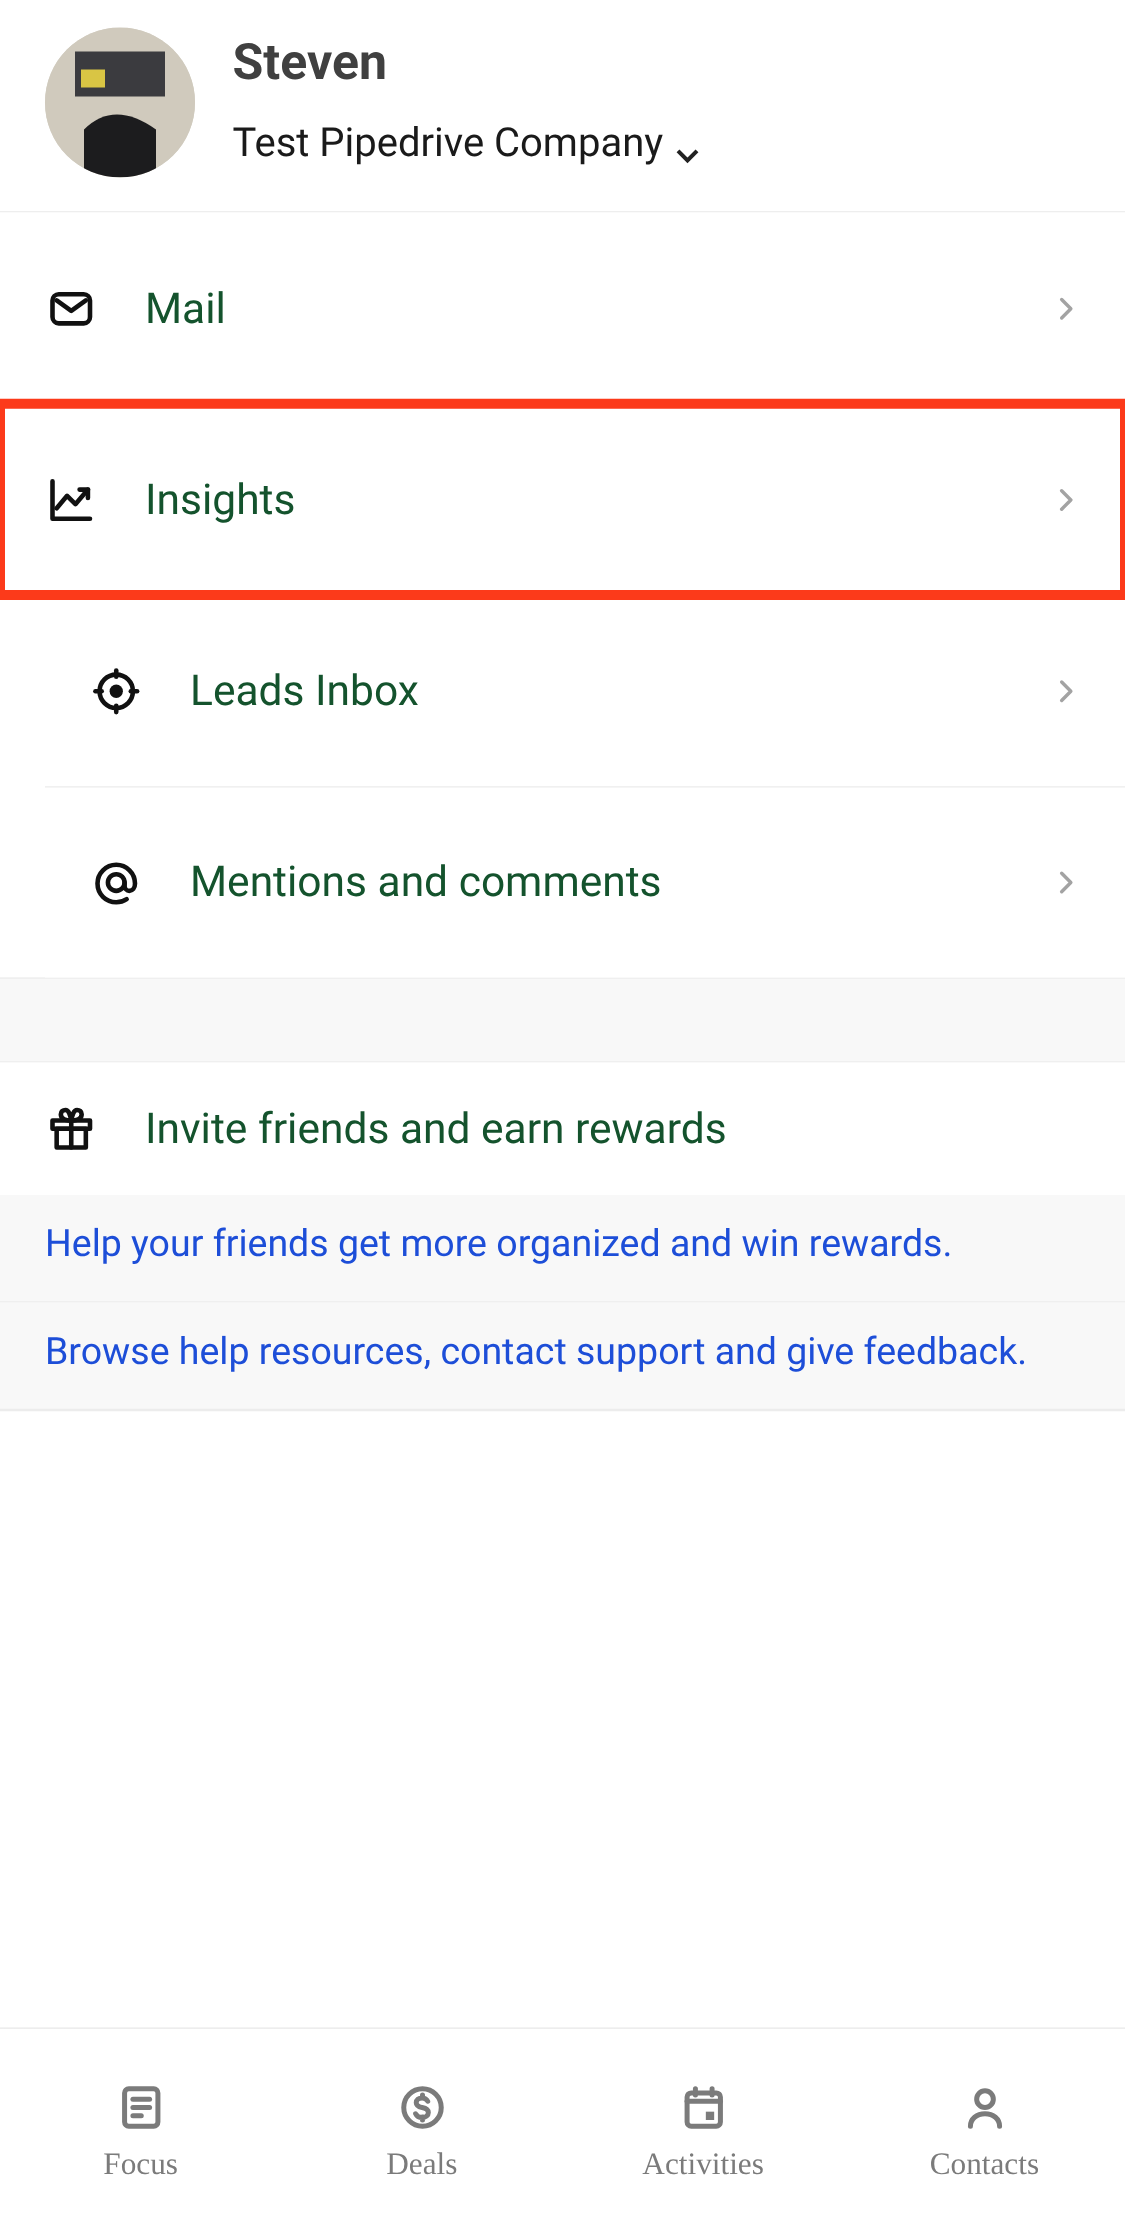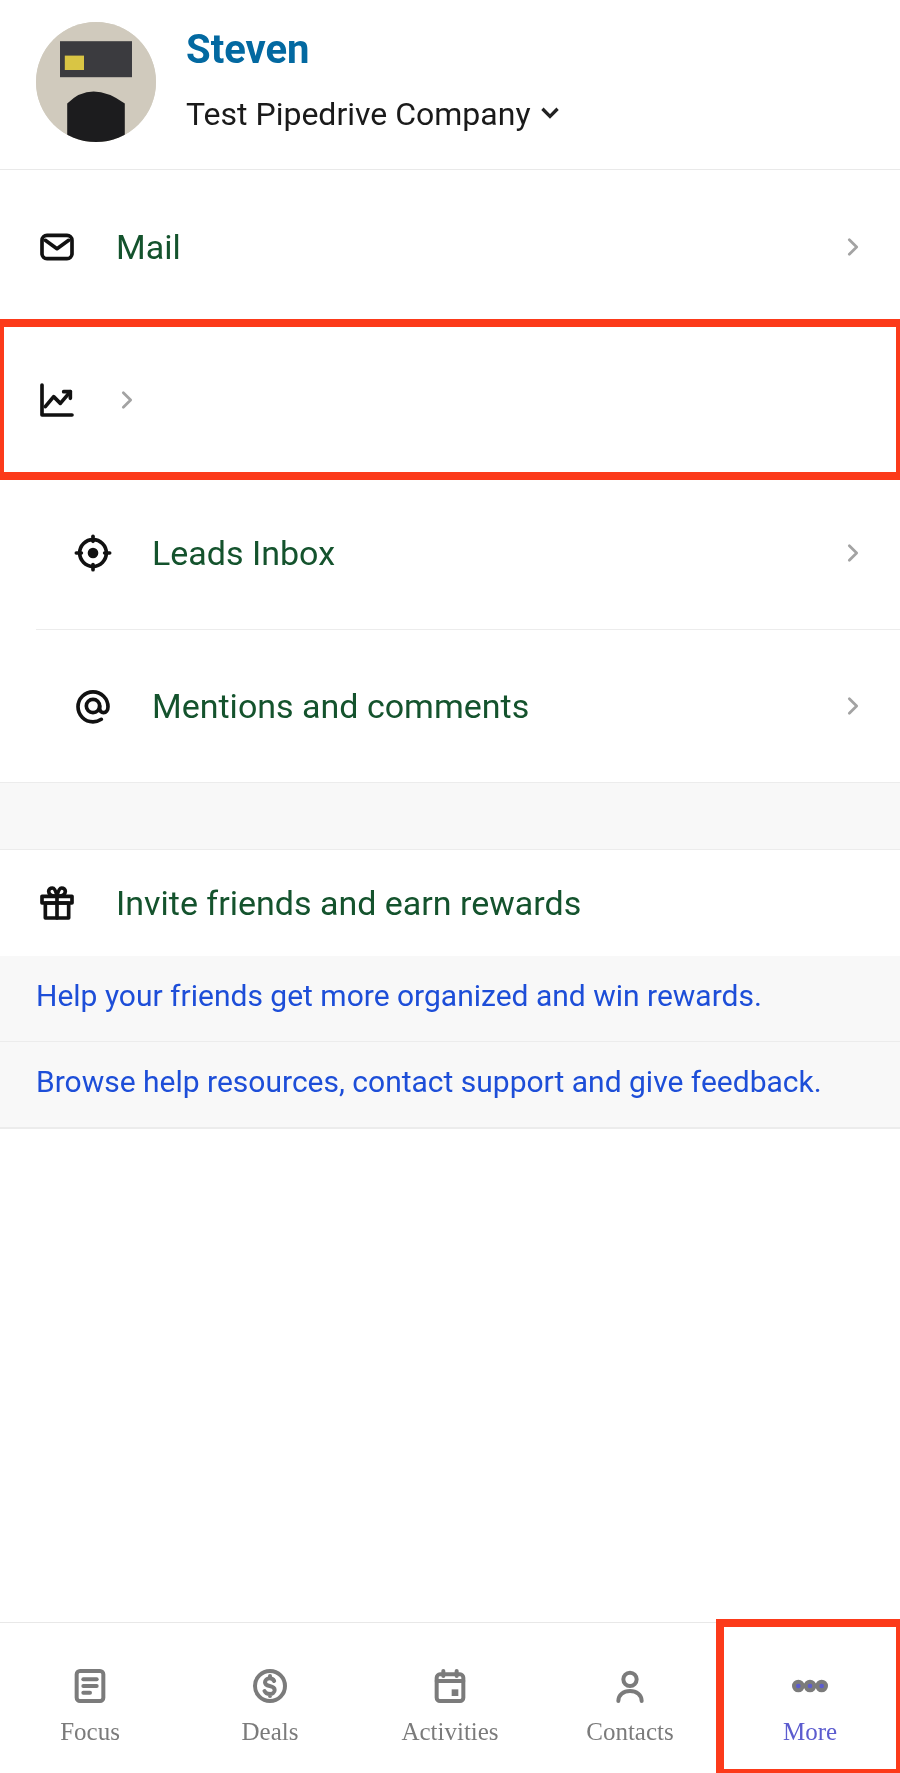--- a/index.html
+++ b/index.html
@@ -35,26 +35,26 @@
     background: #d5d1c6;
     position: relative;
   }
   .avatar svg { width: 100%; height: 100%; display: block; }
   .user-info {
     margin-top: -6px;
   }
   .user-name {
     font-size: 40px;
     font-weight: 700;
-    color: #0369a1;
+    color: #404040;
     line-height: 1.25;
   }
   .company-row {
     display: flex;
-    align-items: flex-start;
+    align-items: flex-end;
     gap: 6px;
     margin-top: 20px;
   }
   .company-name {
     font-size: 32px;
     color: #1a1a1a;
   }
   .chevron-down {
     width: 26px;
     height: 26px;
@@ -244,20 +244,21 @@
     </div>
 
     <div class="row highlight">
       <span class="icon-slot">
         <svg viewBox="0 0 24 24">
             <polyline points="3 3 3 21 21 21"></polyline>
             <polyline points="5 16 10 10 14 14 20 7"></polyline>
             <polyline points="16 7 20 7 20 11"></polyline>
           </svg>
       </span>
+      <span class="label">Insights</span>
       <span class="chev">
         <svg viewBox="0 0 24 24">
             <polyline points="8 4 16 12 8 20"></polyline>
           </svg>
       </span>
     </div>
 
 
     <div class="row sep">
       <span class="icon-slot crosshair">
@@ -348,25 +349,15 @@
     </div>
     <div class="tab">
       <span class="tab-icon">
         <svg viewBox="0 0 24 24">
             <circle cx="12" cy="8" r="4"></circle>
             <path d="M5 21c0-3.5 3-6 7-6s7 2.5 7 6"></path>
           </svg>
       </span>
       <span class="tab-label">Contacts</span>
     </div>
-    <div class="tab active highlight-tab">
-      <span class="tab-icon">
-        <svg class="dots" viewBox="0 0 24 24">
-            <circle cx="5" cy="12" r="2.6"></circle>
-            <circle cx="12" cy="12" r="2.6"></circle>
-            <circle cx="19" cy="12" r="2.6"></circle>
-          </svg>
-      </span>
-      <span class="tab-label">More</span>
-    </div>
   </div>
 
 </div>
 
 </body></html>

